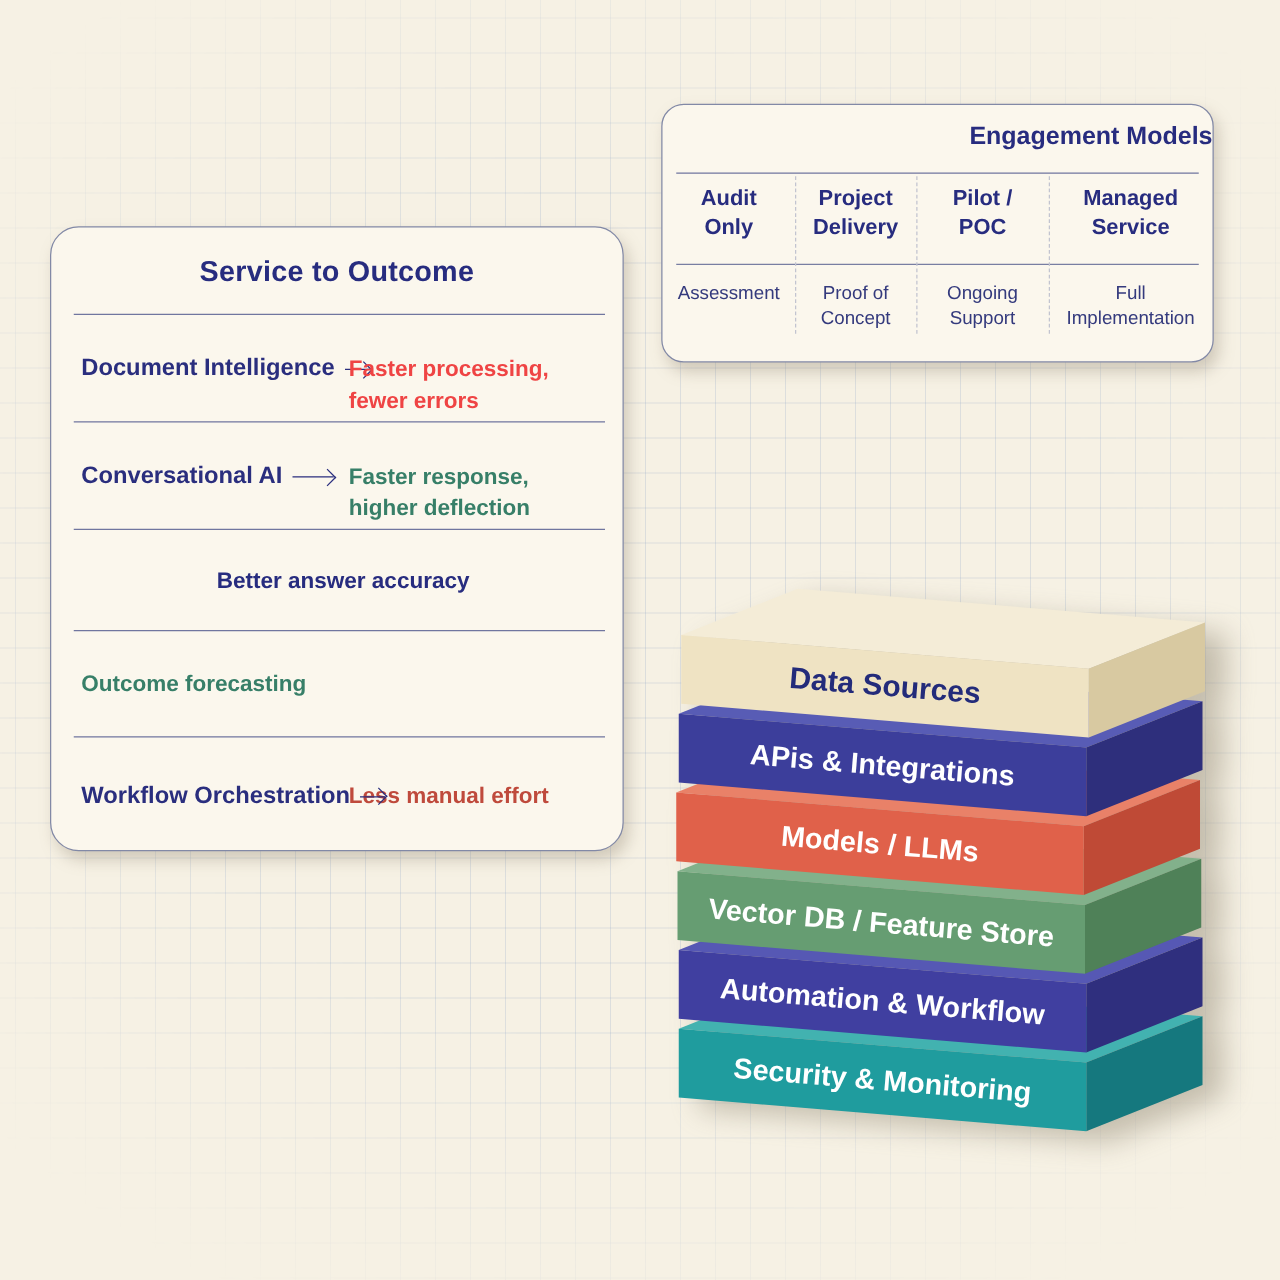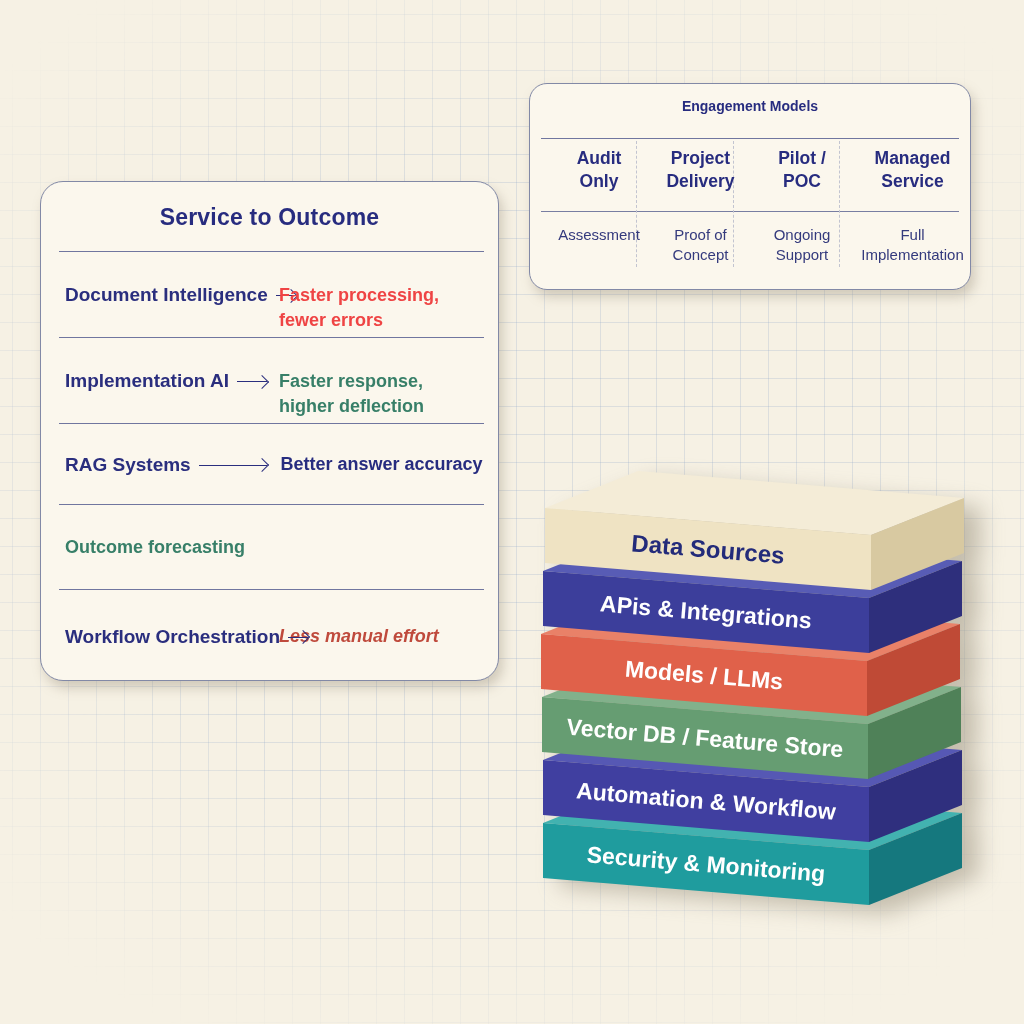--- a/index.html
+++ b/index.html
@@ -55,28 +55,28 @@
   }
   .svc-outcome{
     flex:1;font-size:18px;font-weight:600;line-height:25px;
     white-space:pre-line;
   }
   .svc-row.two-line .svc-outcome{position:relative;top:13px;}
 
   
   #engagement-card{left:529px;top:83px;width:440px;height:205px;border-radius:18px;}
   #engagement-card .card-title{
-    position:absolute;top:14px;left:0;right:0;text-align:center;
-    font-size:14px;font-weight:700;color:#272c7f;
+    position:absolute;top:14px;left:0;right:0;text-align:right;
+    font-size:20px;font-weight:700;color:#272c7f;
   }
   #engagement-card .rule-1{position:absolute;top:54px;left:11px;right:11px;border-top:1.4px solid #70769f;}
   #engagement-card .rule-2{position:absolute;top:127px;left:11px;right:11px;border-top:1.3px solid #787ea2;}
   .vsep{position:absolute;top:57px;height:126px;border-left:1.6px dashed #c2c4d0;}
   .vsep.v1{left:106px;} .vsep.v2{left:203px;} .vsep.v3{left:309px;}
-  .eng-grid{position:absolute;left:16px;right:0;display:grid;grid-template-columns:106px 97px 106px 1fr;}
+  .eng-grid{position:absolute;left:0;right:0;display:grid;grid-template-columns:106px 97px 106px 1fr;}
   .eng-grid.headers{top:63px;}
   .eng-grid.details{top:141px;}
   .eng-cell{text-align:center;white-space:pre-line;padding:0 4px;}
   .eng-grid.headers .eng-cell{font-size:17.5px;font-weight:700;color:#272c7f;line-height:23px;}
   .eng-grid.details .eng-cell{font-size:15px;font-weight:400;color:#343a7d;line-height:20px;}
 
   
   #stack-svg{
     position:absolute;left:520px;top:430px;width:500px;height:500px;
     filter:drop-shadow(17px 9px 11px rgba(128,118,98,.42));
@@ -100,54 +100,47 @@
             <span class="shaft"></span>
             <span class="head"></span>
           </span>
       </div>
       <div class="svc-outcome" style="color: #ef4444;">Faster processing,
 fewer errors</div>
     </div>
 
     <div class="svc-row two-line">
       <div class="svc-lead">
-        <span class="svc-name">Implementation AI</span>
+        <span class="svc-name">Conversational AI</span>
         <span class="arrow">
             <span class="shaft"></span>
             <span class="head"></span>
           </span>
       </div>
       <div class="svc-outcome" style="color: rgb(55, 127, 104);">Faster response,
 higher deflection</div>
     </div>
 
     <div class="svc-row">
-      <div class="svc-lead">
-        <span class="svc-name">RAG Systems</span>
-        <span class="arrow">
-            <span class="shaft"></span>
-            <span class="head"></span>
-          </span>
-      </div>
       <div class="svc-outcome" style="color: rgb(39, 44, 127); text-align: center;">Better answer accuracy</div>
     </div>
 
     <div class="svc-row">
       <div class="svc-outcome" style="color: rgb(55, 127, 104);">Outcome forecasting</div>
     </div>
 
     <div class="svc-row">
       <div class="svc-lead">
         <span class="svc-name">Workflow Orchestration</span>
         <span class="arrow">
             <span class="shaft"></span>
             <span class="head"></span>
           </span>
       </div>
-      <div class="svc-outcome" style="color: rgb(191, 74, 60); font-style: italic;">Less manual effort</div>
+      <div class="svc-outcome" style="color: rgb(191, 74, 60);">Less manual effort</div>
     </div>
 
   </div>
 </div>
 
 <div class="card" id="engagement-card">
   <div class="card-title">Engagement Models</div>
   <div class="rule-1"></div>
   <div class="rule-2"></div>
   <div class="vsep v1"></div>

